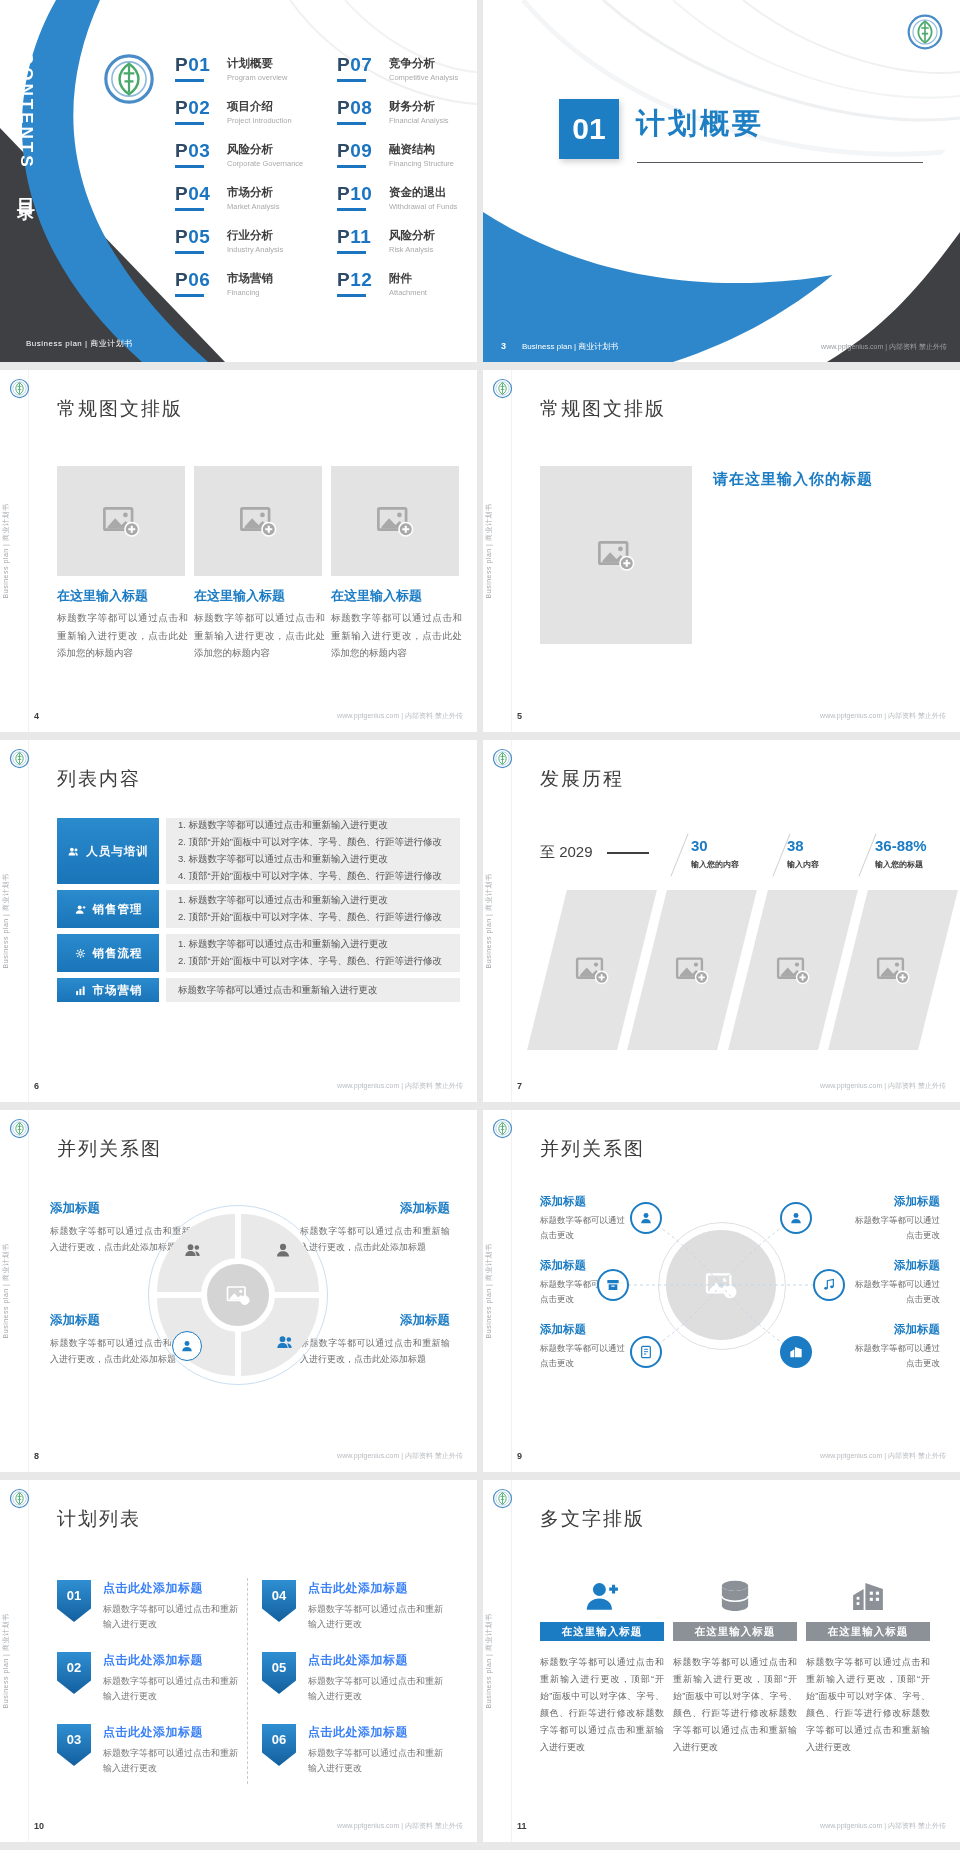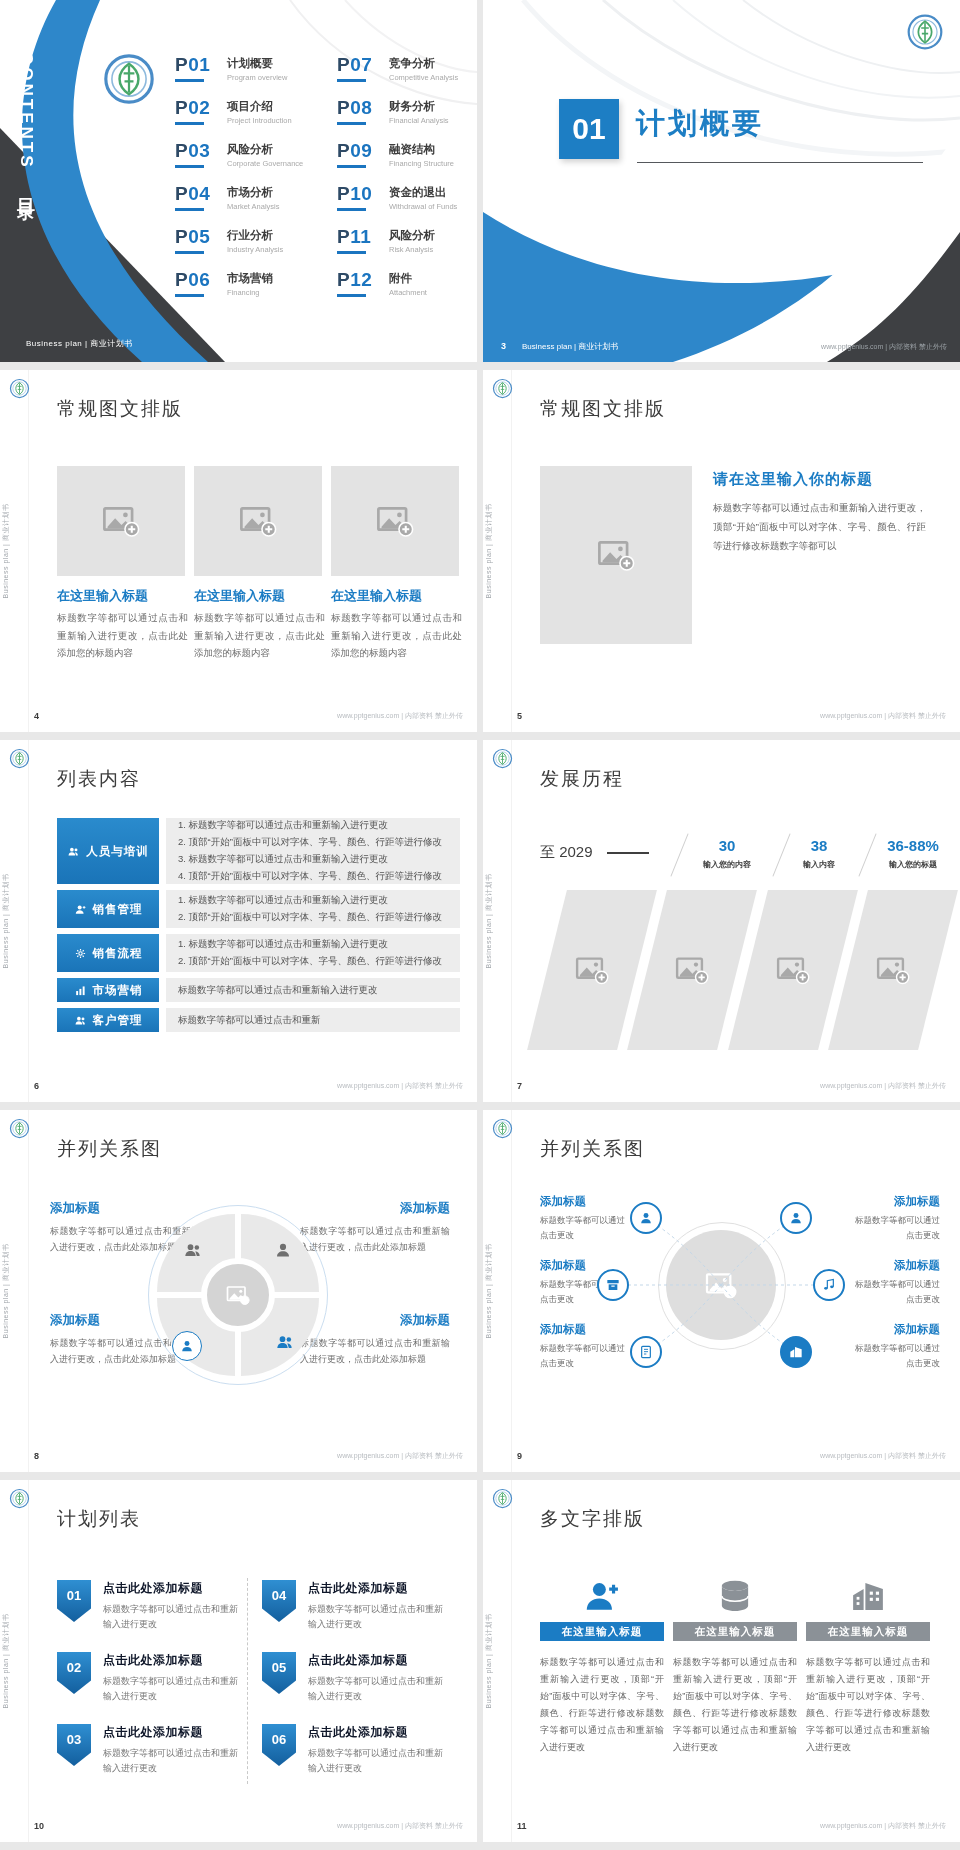--- a/index.html
+++ b/index.html
@@ -52,21 +52,21 @@
 .list-wrap{position:absolute;left:57px;top:78px;right:17px}
 .lrow{display:flex;margin-bottom:6px}
 .lbtn{width:102px;flex:none;background:linear-gradient(180deg,#2a8bcd,#1a74b8);color:#fff;display:flex;align-items:center;justify-content:center;gap:6px;font-size:11.5px;font-weight:bold;letter-spacing:1px}
 .lbtn .ic{width:13px;height:13px}
 .lpanel{flex:1;background:#ededed;margin-left:7px;padding:4px 12px;font-size:9.5px;color:#555;display:flex;flex-direction:column;justify-content:center;box-sizing:border-box}
 .lpanel div{line-height:1.78}
 .hh4{height:66px}.hh2{height:38px}.hh1{height:24px}
 
 .year{position:absolute;left:57px;top:103px;font-size:15px;color:#3f3f3f}
 .year-dash{position:absolute;left:124px;top:112px;width:42px;height:2px;background:#3f3f3f}
-.stat{position:absolute;top:97px;text-align:center}
+.stat{position:absolute;top:97px;text-align:left}
 .st0{left:208px;width:72px}.st1{left:304px;width:64px}.st2{left:392px;width:76px}
 .stat .v{font-size:15px;font-weight:bold;color:#1b7cc4}
 .stat .cc{font-size:8px;color:#3f3f3f;font-weight:bold;margin-top:5px}
 .slash{position:absolute;top:92px;width:1px;height:46px;background:#cfcfcf;transform:rotate(22deg)}
 .sl0{left:196px}.sl1{left:298px}.sl2{left:384px}
 .tl-panels{position:absolute;left:64px;top:150px;right:22px;height:160px;display:flex;gap:10px}
 .tl-panel{flex:1;background:#e4e4e4;transform:skewX(-14deg);display:flex;align-items:center;justify-content:center;color:#a9a9a9}
 .tl-panel .ic{transform:skewX(14deg);width:34px;height:34px}
 
 .pb{position:absolute;width:150px}
@@ -103,21 +103,21 @@
 .bdg.fill{background:#1b7cc4;color:#fff}
 .blt{left:147px;top:92px}.blm{left:114px;top:159px}.blb{left:147px;top:226px}
 .brt{left:297px;top:92px}.brm{left:330px;top:159px}.brb{left:297px;top:226px}
 .conn{position:absolute;left:120px;top:90px;width:240px;height:180px;z-index:1}
 
 .plan-item{position:absolute;width:190px}
 .pcol0{left:57px}.pcol1{left:262px}
 .prow0{top:100px}.prow1{top:172px}.prow2{top:244px}
 .pn{position:absolute;left:0;top:0;width:34px;height:42px;background:linear-gradient(180deg,#2f8fd2,#135f9e);clip-path:polygon(0 0,100% 0,100% 68%,50% 100%,0 68%);color:#fff;font-size:13px;font-weight:bold;text-align:center;padding-top:8px;box-sizing:border-box}
 .ptx{margin-left:46px}
-.pt{font-size:12px;font-weight:bold;color:#0f172a;margin-bottom:5px;letter-spacing:.5px}
+.pt{font-size:12px;font-weight:bold;color:#3b82f6;margin-bottom:5px;letter-spacing:.5px}
 .pb2{font-size:9px;color:#777;line-height:1.7;width:140px}
 .vdots{position:absolute;left:247px;top:98px;height:206px;border-left:1px dashed #c9c9c9}
 
 .mcol{position:absolute;top:90px;width:124px}
 .mx0{left:57px}.mx1{left:190px}.mx2{left:323px}
 .micw{height:52px;display:flex;align-items:center;justify-content:center}
 .micw .ic{width:42px;height:42px}
 .mblue{color:#1b7cc4}.mgrey{color:#8b9197}
 .mhd{height:19px;display:flex;align-items:center;justify-content:center;color:#fff;font-size:10.5px;font-weight:bold;letter-spacing:1px}
 .mhd.hblue{background:#1b7cc4}.mhd.hgrey{background:#8b9197}
@@ -369,21 +369,20 @@
         <svg viewBox="0 0 24 24">
           <rect x="1.5" y="4" width="17.5" height="13.5" rx="0.8" fill="none" stroke="currentColor" stroke-width="1.7"></rect>
           <circle cx="14.8" cy="8.2" r="1.5" fill="currentColor"></circle>
           <path d="M3.5 15.6l4.8-5.4 4 4.4 2.6-2.6 3 3.1v1.6h-14.4z" fill="currentColor"></path>
           <circle cx="18.8" cy="17.2" r="4.3" fill="currentColor" stroke="#fff" stroke-width="1"></circle>
           <path d="M18.8 15v4.4M16.6 17.2h4.4" stroke="#fff" stroke-width="1.3" fill="none"></path>
         </svg>
       </span>
     </div>
   <div class="l1-head">请在这里输入你的标题</div>
-  <div class="l1-p p1">标题数字等都可以通过点击和重新输入进行更改，顶部“开始”面板中可以对字体、字号、颜色、行距等进行修改标题数字等都可以</div>
   <div class="pageno">5</div>
   <div class="sitenote">www.pptgenius.com | 内部资料 禁止外传</div>
 </div>
 
 <div class="s c0 r2">
   <div class="rule"></div>
   <span class="corner-logo ic">
       <svg viewBox="0 0 24 24">
         <circle cx="12" cy="12" r="10.3" fill="#fff" stroke="#4a8cc7" stroke-width="1.4"></circle>
         <circle cx="12" cy="12" r="7.6" fill="none" stroke="#8db9dd" stroke-width="0.7"></circle>
@@ -450,36 +449,20 @@
             <svg viewBox="0 0 24 24" fill="currentColor">
               <rect x="4" y="13" width="3.6" height="7.5"></rect>
               <rect x="10" y="9" width="3.6" height="11.5"></rect>
               <rect x="16" y="4.5" width="3.6" height="16"></rect>
             </svg>
           </span>
           <span>市场营销</span>
         </div>
       <div class="lpanel hh1">
           <div>标题数字等都可以通过点击和重新输入进行更改</div>
-        </div>
-    </div>
-    <div class="lrow">
-      <div class="lbtn hh1">
-          <span class="ic">
-            <svg viewBox="0 0 24 24" fill="currentColor">
-              <circle cx="9" cy="8.6" r="3.4"></circle>
-              <path d="M2.8 19.2c0-3.7 2.8-6 6.2-6s6.2 2.3 6.2 6z"></path>
-              <circle cx="16.6" cy="9" r="2.7"></circle>
-              <path d="M14.8 13.5c2.9.3 5.2 2.3 5.2 5.7h-3.4z"></path>
-            </svg>
-          </span>
-          <span>客户管理</span>
-        </div>
-      <div class="lpanel hh1">
-          <div>标题数字等都可以通过点击和重新</div>
         </div>
     </div>
   </div>
   <div class="pageno">6</div>
   <div class="sitenote">www.pptgenius.com | 内部资料 禁止外传</div>
 </div>
 
 <div class="s c1 r2">
   <div class="rule"></div>
   <span class="corner-logo ic">

